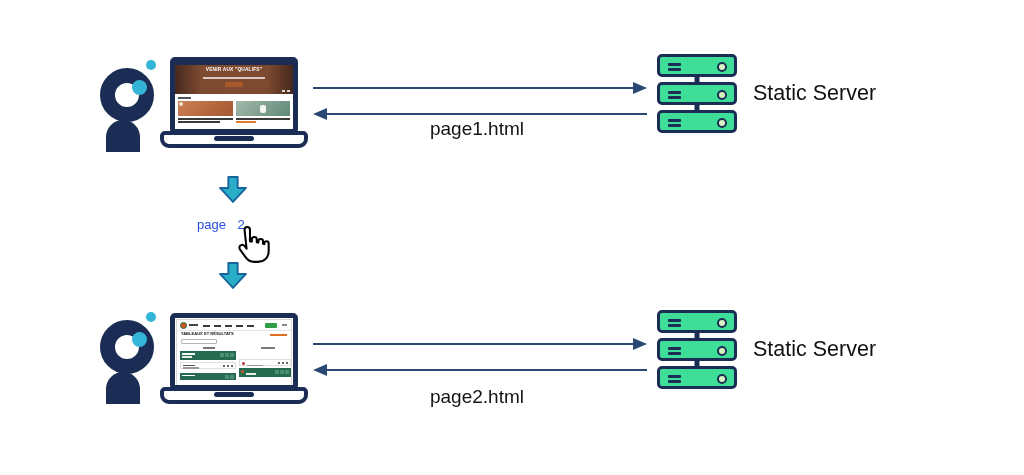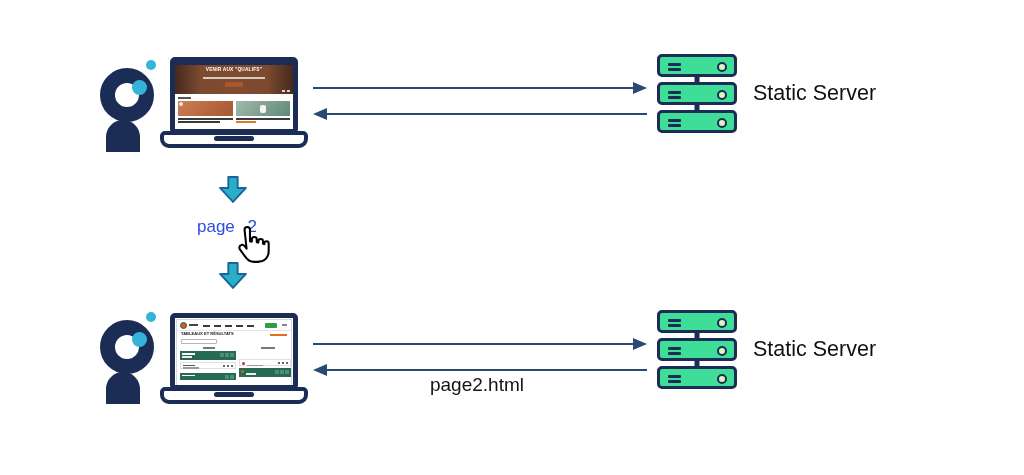--- a/index.html
+++ b/index.html
@@ -104,21 +104,21 @@
   .h-arrow.right .h-head{position:absolute;right:0;top:0;width:0;height:0;
     border-top:6px solid transparent;border-bottom:6px solid transparent;border-left:14px solid var(--arrowc);}
   .h-arrow.left .h-line{left:12px;right:0;}
   .h-arrow.left .h-head{position:absolute;left:0;top:0;width:0;height:0;
     border-top:6px solid transparent;border-bottom:6px solid transparent;border-right:14px solid var(--arrowc);}
   .flow-label{position:absolute;width:240px;text-align:center;font-size:19px;color:var(--txt);}
   .server-label{position:absolute;font-size:21.5px;color:#101010;white-space:nowrap;}
 
   
   .block-arrow{position:absolute;width:34px;height:27px;}
-  .page-link{position:absolute;font-size:17px;color:var(--linkblue);
+  .page-link{position:absolute;font-size:13px;color:var(--linkblue);
     word-spacing:8px;white-space:nowrap;cursor:pointer;}
   .cursor{position:absolute;width:38px;height:44px;}
 </style>
 </head>
 <body>
 
 <div class="canvas">
 
   <div class="person" style="left:100px;top:60px;">
     <div class="p-ring"></div>
@@ -164,20 +164,21 @@
   </div>
 
   <div class="h-arrow right" style="left:313px;top:82px;">
     <div class="h-line"></div>
       <div class="h-head"></div>
   </div>
   <div class="h-arrow left" style="left:313px;top:108px;">
     <div class="h-head"></div>
       <div class="h-line"></div>
   </div>
+  <div class="flow-label" style="left:357px;top:118px;">page1.html</div>
 
   <div class="server" style="left:657px;top:54px;">
     <div class="srv-conn" style="top:18px;"></div>
     <div class="srv-conn" style="top:46px;"></div>
     <div class="srv-unit" style="top:0;">
       <div class="srv-lines">
           <span></span>
           <span></span>
         </div>
         <div class="srv-led"></div>
@@ -294,21 +295,21 @@
   </div>
 
   <div class="h-arrow right" style="left:313px;top:338px;">
     <div class="h-line"></div>
       <div class="h-head"></div>
   </div>
   <div class="h-arrow left" style="left:313px;top:364px;">
     <div class="h-head"></div>
       <div class="h-line"></div>
   </div>
-  <div class="flow-label" style="left:357px;top:374px;">page2.html</div>
+  <div class="flow-label" style="left:357px;top:386px;">page2.html</div>
 
   <div class="server" style="left:657px;top:310px;">
     <div class="srv-conn" style="top:18px;"></div>
     <div class="srv-conn" style="top:46px;"></div>
     <div class="srv-unit" style="top:0;">
       <div class="srv-lines">
           <span></span>
           <span></span>
         </div>
         <div class="srv-led"></div>

